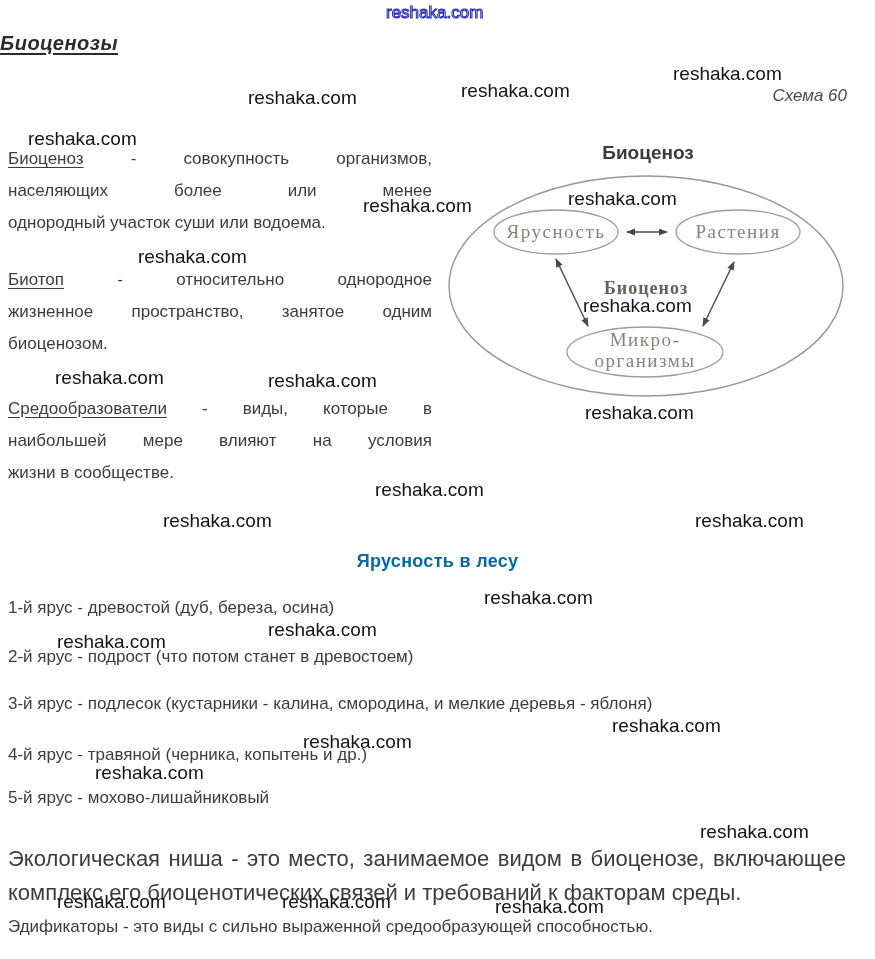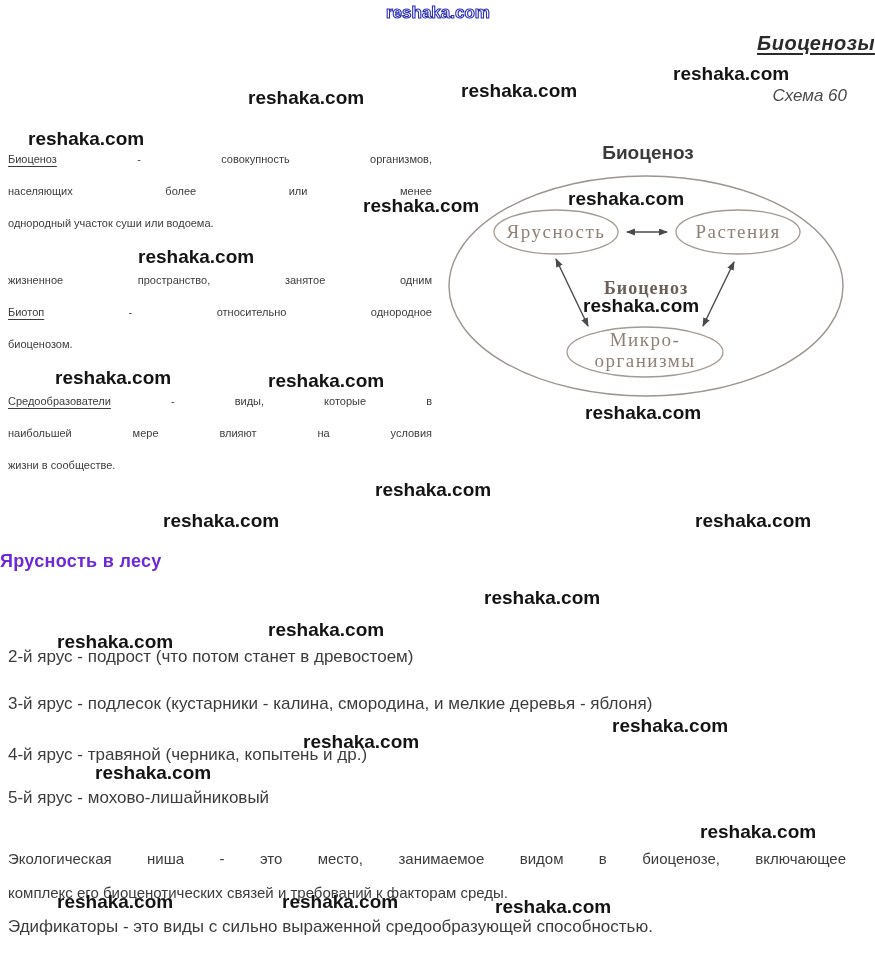--- a/index.html
+++ b/index.html
@@ -3,41 +3,41 @@
 <meta charset="utf-8">
 <style>
   html,body{margin:0;padding:0;}
   body{background:#e8e8e8;font-family:"Liberation Sans", sans-serif;}
   .page{
     position:relative; width:875px; height:959px; background:#ffffff;
     margin:0 auto; overflow:hidden; color:#3c3c3c;
   }
   
   .wm{
-    position:absolute; z-index:6; font-weight:bold; font-size:19px;
+    position:absolute; z-index:6; font-weight:normal; font-size:19px;
     color:#141414; white-space:nowrap; letter-spacing:0px;
   }
   .wm-blue{
     color:transparent; -webkit-text-stroke:1.1px #2b2fb4; font-size:17px;
     text-shadow:none;
   }
   
-  .title-row{position:absolute; left:0; top:32px; width:100%; text-align:right; z-index:2;}
+  .title-row{position:absolute; left:0; top:32px; width:100%; text-align:left; z-index:2;}
   .page-title{
     font-size:20px; font-weight:bold; font-style:italic;
     text-decoration:underline; text-underline-offset:3px; color:#2b2b2b;
     letter-spacing:0.5px;
   }
   .scheme-label{
     position:absolute; right:28px; top:86px; font-style:italic; font-size:17px;
     color:#4a4a4a; z-index:2;
   }
   
   .def{
-    position:absolute; left:8px; width:424px; font-size:11px; line-height:32px;
+    position:absolute; left:8px; width:424px; font-size:17px; line-height:32px;
     color:#3c3c3c; z-index:2;
   }
   .def-line{ text-align:justify; text-align-last:justify; }
   .def-line.last{ text-align:left; text-align-last:left; }
   .term{ text-decoration:underline; text-underline-offset:3px; }
   
   .diagram{ position:absolute; left:438px; top:138px; width:420px; height:300px; z-index:2;}
   .diagram svg{ position:absolute; left:0; top:0; }
   .diagram-title{
     position:absolute; left:0; top:4px; width:100%; text-align:center;
@@ -51,30 +51,30 @@
   .node-plants{ left:58px; top:83px; width:120px; }
   .node-animals{ left:240px; top:83px; width:120px; }
   .node-micro{ left:130px; top:191px; width:154px; }
   .diagram-center-label{
     position:absolute; left:138px; top:140px; width:140px; text-align:center;
     font-family:"Liberation Serif", serif; font-weight:bold; font-size:18px;
     color:#6a6057; letter-spacing:1px;
   }
   
   .layers-heading{
-    position:absolute; left:0; top:551px; width:100%; text-align:left;
-    font-weight:bold; font-size:18px; color:#6d28d9; z-index:2; letter-spacing:0.3px;
+    position:absolute; left:0; top:551px; width:100%; text-align:center;
+    font-weight:bold; font-size:18px; color:#0369a1; z-index:2; letter-spacing:0.3px;
   }
   .tier{
     position:absolute; left:8px; font-size:17px; color:#3c3c3c; z-index:2;
     white-space:nowrap;
   }
   
   .eco{
-    position:absolute; left:8px; top:842px; width:838px; font-size:15px;
+    position:absolute; left:8px; top:842px; width:838px; font-size:22px;
     line-height:34px; color:#3c3c3c; z-index:2;
   }
   .edificators{
     position:absolute; left:8px; top:917px; width:838px; font-size:17px;
     color:#3c3c3c; z-index:2;
   }
 </style>
 </head>
 <body>
 
@@ -111,26 +111,26 @@
   </div>
   <div class="scheme-label">Схема 60</div>
 
   <div class="def" style="top:143px">
     <div class="def-line"><span class="term">Биоценоз</span> <span>- совокупность организмов,</span></div>
     <div class="def-line">населяющих более или менее</div>
     <div class="def-line last">однородный участок суши или водоема.</div>
   </div>
 
   <div class="def" style="top:264px">
+    <div class="def-line"><span class="term">Биотоп</span> <span>- относительно однородное</span></div>
     <div class="def-line">жизненное пространство, занятое одним</div>
-    <div class="def-line"><span class="term">Биотоп</span> <span>- относительно однородное</span></div>
     <div class="def-line last">биоценозом.</div>
   </div>
 
-  <div class="def" style="top:385px">
+  <div class="def" style="top:393px">
     <div class="def-line"><span class="term">Средообразователи</span> <span>- виды, которые в</span></div>
     <div class="def-line">наибольшей мере влияют на условия</div>
     <div class="def-line last">жизни в сообществе.</div>
   </div>
 
   <div class="diagram">
     <div class="diagram-title">Биоценоз</div>
     <svg width="420" height="300" viewBox="0 0 420 300">
       <defs>
         <marker id="ah" markerWidth="12" markerHeight="10" refX="8" refY="3.5" orient="auto-start-reverse" markerUnits="userSpaceOnUse">
@@ -148,20 +148,21 @@
     <div class="node-label node-plants">Ярусность</div>
     <div class="node-label node-animals">Растения</div>
     <div class="diagram-center-label">Биоценоз</div>
     <div class="node-label node-micro">
       <div>Микро-</div>
       <div>организмы</div>
     </div>
   </div>
 
   <div class="layers-heading">Ярусность в лесу</div>
+  <div class="tier" style="top:598px">1-й ярус - древостой (дуб, береза, осина)</div>
   <div class="tier" style="top:647px">2-й ярус - подрост (что потом станет в древостоем)</div>
   <div class="tier" style="top:694px">3-й ярус - подлесок (кустарники - калина, смородина, и мелкие деревья - яблоня)</div>
   <div class="tier" style="top:745px">4-й ярус - травяной (черника, копытень и др.)</div>
   <div class="tier" style="top:788px">5-й ярус - мохово-лишайниковый</div>
 
   <div class="eco">
     <div class="def-line">Экологическая ниша - это место, занимаемое видом в биоценозе, включающее</div>
     <div class="def-line last">комплекс его биоценотических связей и требований к факторам среды.</div>
   </div>
   <div class="edificators">Эдификаторы - это виды с сильно выраженной средообразующей способностью.</div>

